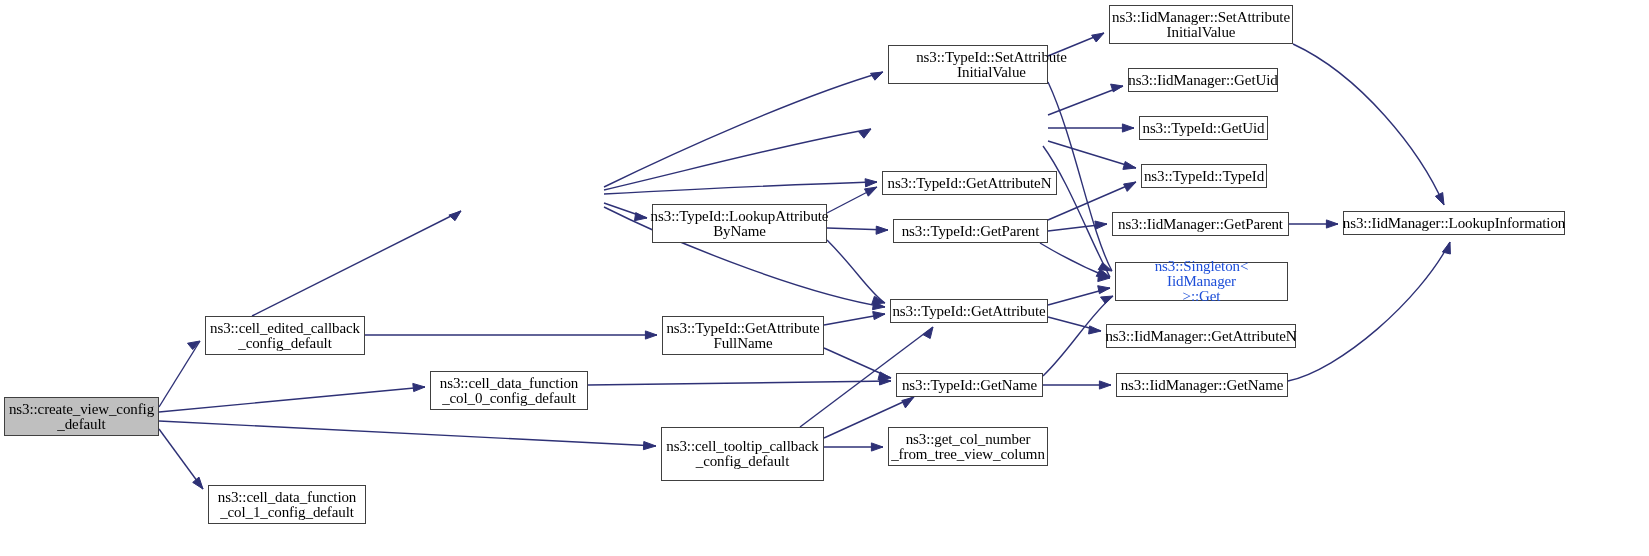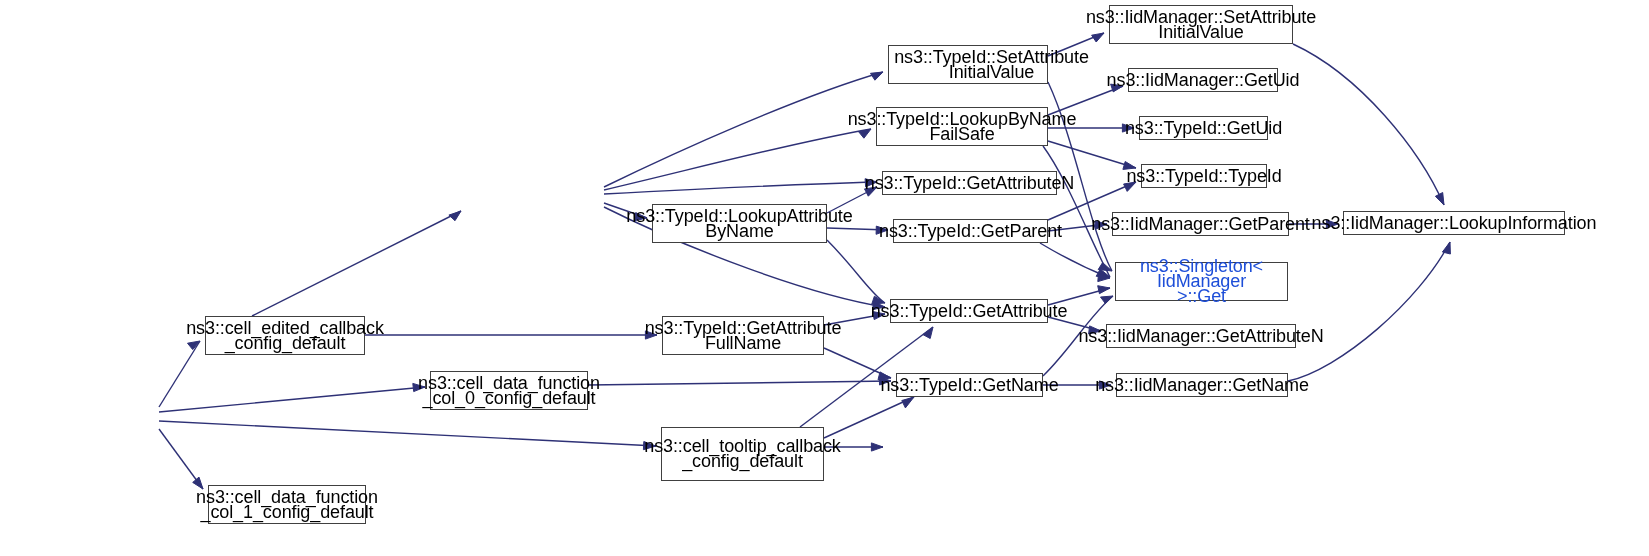--- a/index.html
+++ b/index.html
@@ -11,29 +11,30 @@
     font-family:"Liberation Sans","DejaVu Sans",sans-serif;
     overflow:hidden;
   }
   #edges{position:absolute;left:0;top:0;width:1649px;height:556px;}
   .node{
     position:absolute;
     box-sizing:border-box;
     border:1px solid #404040;
     background:#ffffff;
     color:#000000;
-    font-size:18px;
+    font-size:15px;
     line-height:15px;
     display:flex;
     align-items:center;
     justify-content:center;
     text-align:center;
     white-space:pre-line;
     letter-spacing:-0.1px;
     z-index:5;
+    font-family:Liberation Serif, serif;
   }
   .node.highlight{background:#bfbfbf;}
   .node .lbl{display:block;padding:0 3px;}
 </style>
 </head>
 <body>
 
 <div id="canvas" style="background: rgb(255, 255, 255);">
   <svg id="edges" viewBox="0 0 1649 556" xmlns="http://www.w3.org/2000/svg">
       <path d="M159,407 L200,341" fill="none" stroke="#2e3176" stroke-width="1.4"></path>
@@ -102,36 +103,38 @@
       <path d="M1113,296 l-12.5,1.0 l4.9,6.6 Z" fill="#2e3176" stroke="#2e3176" stroke-width="1"></path>
       <path d="M1043,385 L1111,385" fill="none" stroke="#2e3176" stroke-width="1.4"></path>
       <path d="M1111,385 l-11.6,-4.1 l0,8.2 Z" fill="#2e3176" stroke="#2e3176" stroke-width="1"></path>
       <path d="M1293,44 C1360,75 1420,150 1444,205" fill="none" stroke="#2e3176" stroke-width="1.4"></path>
       <path d="M1444,205 l-1.3,-12.5 l-7.3,3.8 Z" fill="#2e3176" stroke="#2e3176" stroke-width="1"></path>
       <path d="M1289,224 L1338,224" fill="none" stroke="#2e3176" stroke-width="1.4"></path>
       <path d="M1338,224 l-11.6,-4.1 l0,8.2 Z" fill="#2e3176" stroke="#2e3176" stroke-width="1"></path>
       <path d="M1288,381 C1340,370 1420,300 1450,242" fill="none" stroke="#2e3176" stroke-width="1.4"></path>
       <path d="M1450,242 l-7.6,10.0 l8.0,2.0 Z" fill="#2e3176" stroke="#2e3176" stroke-width="1"></path>
     </svg>
+<div class="node highlight" style="left: 4px; top: 397px; width: 155px; height: 39px; border-color: rgb(64, 64, 64); color: rgb(0, 0, 0); background: rgb(191, 191, 191);"><span class="lbl">ns3::create_view_config
+_default</span></div>
     <div class="node" style="left: 205px; top: 316px; width: 160px; height: 39px; border-color: rgb(64, 64, 64); color: rgb(0, 0, 0); background: rgb(255, 255, 255);"><span class="lbl">ns3::cell_edited_callback
 _config_default</span></div>
     <div class="node" style="left: 430px; top: 371px; width: 158px; height: 39px; border-color: rgb(64, 64, 64); color: rgb(0, 0, 0); background: rgb(255, 255, 255);"><span class="lbl">ns3::cell_data_function
 _col_0_config_default</span></div>
     <div class="node" style="left: 208px; top: 485px; width: 158px; height: 39px; border-color: rgb(64, 64, 64); color: rgb(0, 0, 0); background: rgb(255, 255, 255);"><span class="lbl">ns3::cell_data_function
 _col_1_config_default</span></div>
     <div class="node" style="left: 661px; top: 427px; width: 163px; height: 54px; border-color: rgb(64, 64, 64); color: rgb(0, 0, 0); background: rgb(255, 255, 255);"><span class="lbl">ns3::cell_tooltip_callback
 _config_default</span></div>
     <div class="node" style="left: 652px; top: 204px; width: 175px; height: 39px; border-color: rgb(64, 64, 64); color: rgb(0, 0, 0); background: rgb(255, 255, 255); align-items: center;"><span class="lbl">ns3::TypeId::LookupAttribute
 ByName</span></div>
     <div class="node" style="left: 662px; top: 316px; width: 162px; height: 39px; border-color: rgb(64, 64, 64); color: rgb(0, 0, 0); background: rgb(255, 255, 255);"><span class="lbl">ns3::TypeId::GetAttribute
 FullName</span></div>
+    <div class="node" style="left: 888px; top: 427px; width: 160px; height: 39px; border-color: rgb(64, 64, 64); color: rgb(0, 0, 0); background: rgb(255, 255, 255);"><span class="lbl">ns3::get_col_number
+_from_tree_view_column</span></div>
     <div class="node" style="left: 888px; top: 45px; width: 160px; height: 39px; border-color: rgb(64, 64, 64); color: rgb(0, 0, 0); background: rgb(255, 255, 255); padding-left: 47px;"><span class="lbl">ns3::TypeId::SetAttribute
 InitialValue</span></div>
-    <div class="node" style="left: 876px; top: 107px; width: 172px; height: 39px; border-color: rgb(64, 64, 64); color: rgb(0, 0, 0); background: rgb(255, 255, 255);"><span class="lbl">ns3::TypeId::LookupByName
-FailSafe</span></div>
     <div class="node" style="left: 882px; top: 171px; width: 175px; height: 24px; border-color: rgb(64, 64, 64); color: rgb(0, 0, 0); background: rgb(255, 255, 255);"><span class="lbl">ns3::TypeId::GetAttributeN</span></div>
     <div class="node" style="left: 893px; top: 219px; width: 155px; height: 24px; border-color: rgb(64, 64, 64); color: rgb(0, 0, 0); background: rgb(255, 255, 255);"><span class="lbl">ns3::TypeId::GetParent</span></div>
     <div class="node" style="left: 890px; top: 299px; width: 158px; height: 24px; border-color: rgb(64, 64, 64); color: rgb(0, 0, 0); background: rgb(255, 255, 255);"><span class="lbl">ns3::TypeId::GetAttribute</span></div>
     <div class="node" style="left: 896px; top: 373px; width: 147px; height: 24px; border-color: rgb(64, 64, 64); color: rgb(0, 0, 0); background: rgb(255, 255, 255);"><span class="lbl">ns3::TypeId::GetName</span></div>
     <div class="node" style="left: 1109px; top: 5px; width: 184px; height: 39px; border-color: rgb(64, 64, 64); color: rgb(0, 0, 0); background: rgb(255, 255, 255);"><span class="lbl">ns3::IidManager::SetAttribute
 InitialValue</span></div>
     <div class="node" style="left: 1128px; top: 68px; width: 150px; height: 24px; border-color: rgb(64, 64, 64); color: rgb(0, 0, 0); background: rgb(255, 255, 255);"><span class="lbl">ns3::IidManager::GetUid</span></div>
     <div class="node" style="left: 1139px; top: 116px; width: 129px; height: 24px; border-color: rgb(64, 64, 64); color: rgb(0, 0, 0); background: rgb(255, 255, 255);"><span class="lbl">ns3::TypeId::GetUid</span></div>
     <div class="node" style="left: 1141px; top: 164px; width: 126px; height: 24px; border-color: rgb(64, 64, 64); color: rgb(0, 0, 0); background: rgb(255, 255, 255);"><span class="lbl">ns3::TypeId::TypeId</span></div>
     <div class="node" style="left: 1112px; top: 212px; width: 177px; height: 24px; border-color: rgb(64, 64, 64); color: rgb(0, 0, 0); background: rgb(255, 255, 255);"><span class="lbl">ns3::IidManager::GetParent</span></div>

